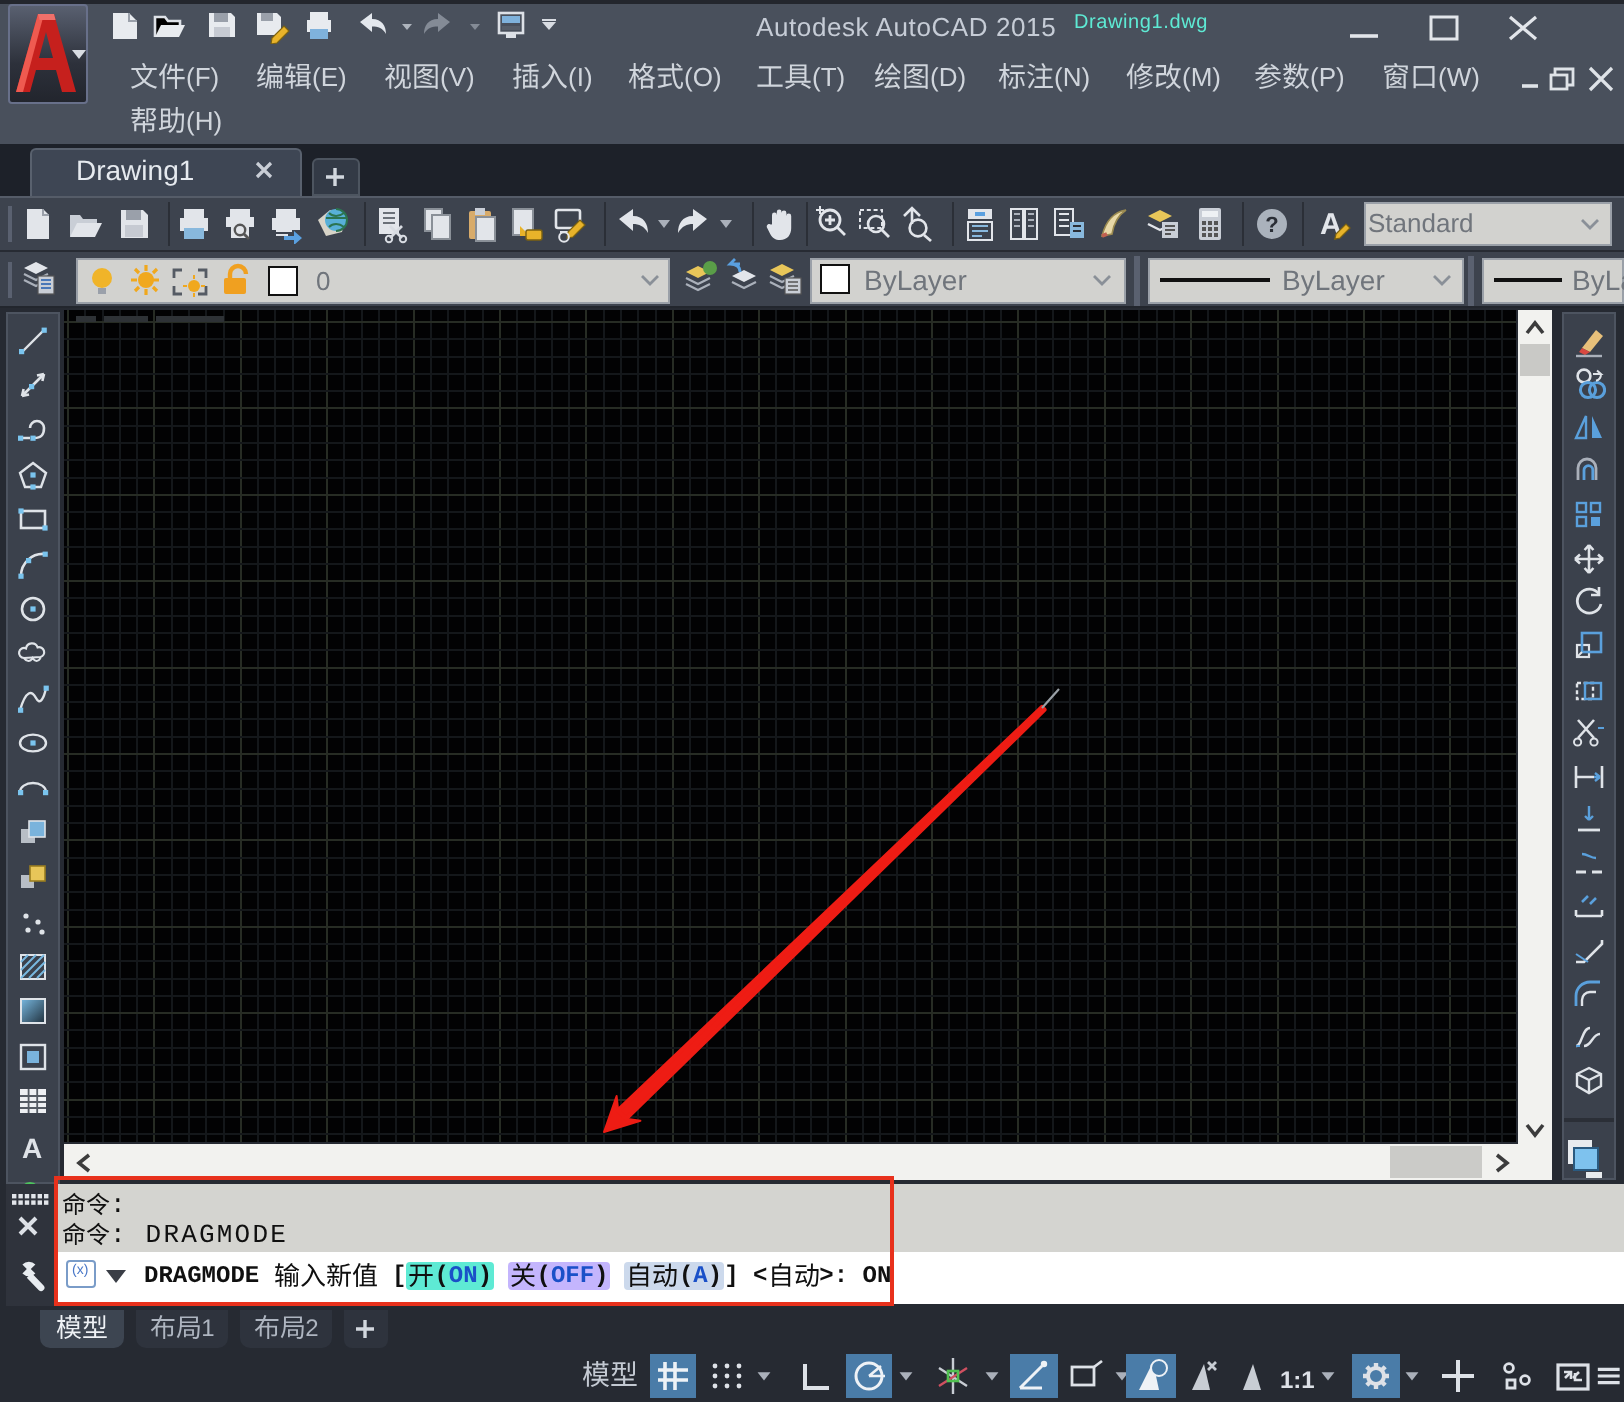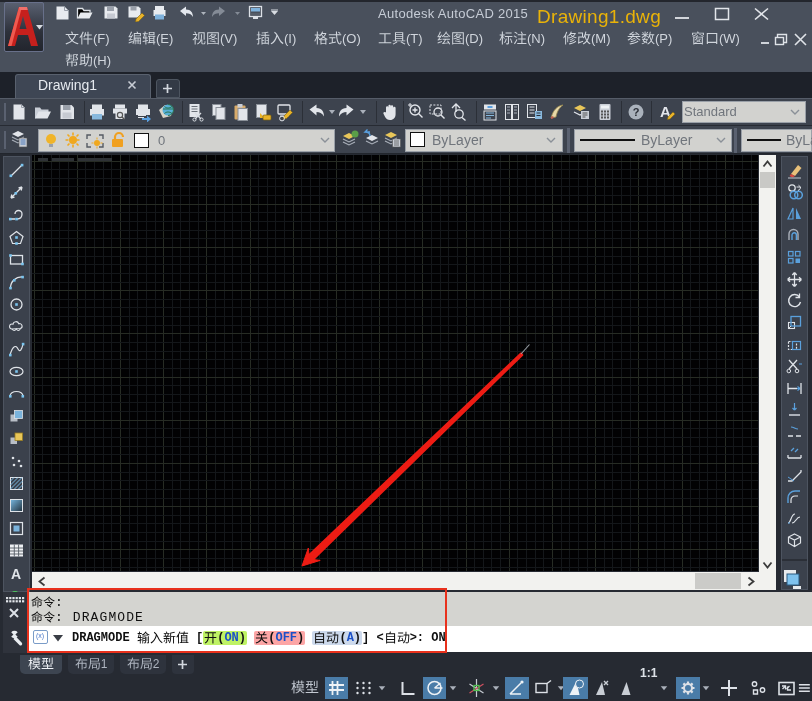--- a/index.html
+++ b/index.html
@@ -50,21 +50,21 @@
 <path d="M180 8 h5 l-2.5 3z" fill="#848b96"></path>
 <g transform="translate(193,0)">
       <rect x="1.5" y="2.5" width="12" height="10" fill="none" stroke="#dde1e7" stroke-width="1.3"></rect>
       <rect x="3" y="4" width="9" height="3.5" fill="#7fb2dc"></rect>
       <rect x="3" y="9" width="9" height="2" fill="#565d68"></rect>
       <rect x="5" y="13" width="5" height="2" fill="#dde1e7"></rect>
     </g>
 <path d="M216 7 h7 l-3.5 4z M216 5.5 h7 v1 h-7z" fill="#d8dce2"></path>
 </svg>
 <div class="ab" style="left:378px;top:6px;font-size:13px;color:#c6ccd6;letter-spacing:.3px">Autodesk AutoCAD 2015</div>
-<div class="ab" style="left:537px;top:6px;font-size:19px;color:#eab308;letter-spacing:.3px">Drawing1.dwg</div>
+<div class="ab" style="left:537px;top:6px;font-size:10px;color:#5eead4;letter-spacing:.3px">Drawing1.dwg</div>
 <svg class="ab" style="left:670px;top:6px" width="110" height="16" viewBox="0 0 110 16">
     <path d="M5 12 h14" stroke="#e2e5ea" stroke-width="1.8"></path>
     <rect x="45.5" y="2.5" width="13" height="11" fill="none" stroke="#e2e5ea" stroke-width="1.5"></rect>
     <path d="M85 2.5 l13 11 M98 2.5 l-13 11" stroke="#e2e5ea" stroke-width="1.6"></path>
   </svg>
 <div class="ab" style="left:65px;top:31px;font-size:13px;color:#d0d5dc"><svg class="k" style="width:14px;height:14px;vertical-align:-2px" viewBox="0 -880 1000 1000">
       <use href="#c25991"></use>
     </svg><svg class="k" style="width:14px;height:14px;vertical-align:-2px" viewBox="0 -880 1000 1000">
       <use href="#c20214"></use>
     </svg>(F)</div>
@@ -743,23 +743,23 @@
     <path d="M0 0 h10 l-5 6.5z" fill="#3a3e46"></path>
   </svg>
 <div class="ab" style="left:72px;top:631px;font-family:'Liberation Mono',monospace;font-size:12px;font-weight:bold;color:#101010;white-space:nowrap"><span style="font-weight:bold">DRAGMODE</span> <svg class="k" style="width:13px;height:13px;vertical-align:-3px" viewBox="0 -880 1000 1000">
       <use href="#c36755"></use>
     </svg><svg class="k" style="width:13px;height:13px;vertical-align:-3px" viewBox="0 -880 1000 1000">
       <use href="#c20837"></use>
     </svg><svg class="k" style="width:13px;height:13px;vertical-align:-3px" viewBox="0 -880 1000 1000">
       <use href="#c26032"></use>
     </svg><svg class="k" style="width:13px;height:13px;vertical-align:-3px" viewBox="0 -880 1000 1000">
       <use href="#c20540"></use>
-    </svg> [<span style="background:#bef264;border-radius:2px;padding:0 1px"><svg class="k" style="width:13px;height:13px;vertical-align:-3px" viewBox="0 -880 1000 1000">
+    </svg> [<span style="background:#5eead4;border-radius:2px;padding:0 1px"><svg class="k" style="width:13px;height:13px;vertical-align:-3px" viewBox="0 -880 1000 1000">
         <use href="#c24320"></use>
-      </svg>(<span style="color:#1a50c8">ON</span>)</span> <span style="background:#fca5a5;border-radius:2px;padding:0 1px"><svg class="k" style="width:13px;height:13px;vertical-align:-3px" viewBox="0 -880 1000 1000">
+      </svg>(<span style="color:#1a50c8">ON</span>)</span> <span style="background:#c4b5fd;border-radius:2px;padding:0 1px"><svg class="k" style="width:13px;height:13px;vertical-align:-3px" viewBox="0 -880 1000 1000">
         <use href="#c20851"></use>
       </svg>(<span style="color:#1a50c8">OFF</span>)</span> <span style="background:#ccd9ec;border-radius:2px;padding:0 1px"><svg class="k" style="width:13px;height:13px;vertical-align:-3px" viewBox="0 -880 1000 1000">
         <use href="#c33258"></use>
       </svg><svg class="k" style="width:13px;height:13px;vertical-align:-3px" viewBox="0 -880 1000 1000">
         <use href="#c21160"></use>
       </svg>(<span style="color:#1a50c8">A</span>)</span>] &lt;<svg class="k" style="width:13px;height:13px;vertical-align:-3px" viewBox="0 -880 1000 1000">
       <use href="#c33258"></use>
     </svg><svg class="k" style="width:13px;height:13px;vertical-align:-3px" viewBox="0 -880 1000 1000">
       <use href="#c21160"></use>
     </svg>&gt;:&nbsp;ON</div>
@@ -842,21 +842,21 @@
     <path d="M5 18 L12 4 L15 18 z" fill="#eef2f6"></path>
     <circle cx="15" cy="7" r="4" fill="#4a7ca8" stroke="#eef2f6"></circle>
   </svg>
 <div class="ab" style="left:590px;top:677px;width:24px;height:22px;background:transparent"></div><svg class="ab" style="left:590px;top:677px" width="24" height="22" viewBox="0 0 22 22">
     <path d="M5 18 L11 5 L14 18 z" fill="#c8cdd4"></path>
     <path d="M13 4 l4 4 M17 4 l-4 4" stroke="#c8cdd4" stroke-width="1.4"></path>
   </svg>
 <div class="ab" style="left:614px;top:677px;width:23px;height:22px;background:transparent"></div><svg class="ab" style="left:614px;top:677px" width="23" height="22" viewBox="0 0 22 22">
     <path d="M7 18 L12 5 L16 18 z" fill="#c8cdd4"></path>
   </svg>
-<div class="ab" style="left:640px;top:666px;font-size:12px;color:#dde1e7;font-weight:bold">1:1</div>
+<div class="ab" style="left:640px;top:683px;font-size:12px;color:#dde1e7;font-weight:bold">1:1</div>
 <div class="ab" style="left:658px;top:677px;width:12px;height:22px;background:transparent"></div><svg class="ab" style="left:658px;top:677px" width="12" height="22" viewBox="0 0 13 22">
     <path d="M3 9 h7 l-3.5 4.5z" fill="#aab0ba"></path>
   </svg>
 <div class="ab" style="left:676px;top:677px;width:24px;height:22px;background:#4a7ca8"></div><svg class="ab" style="left:676px;top:677px" width="24" height="22" viewBox="0 0 22 22">
     <circle cx="11" cy="11" r="4" fill="none" stroke="#dde1e7" stroke-width="2"></circle>
     <g stroke="#dde1e7" stroke-width="2.2">
       <path d="M11 4.5 v3 M11 14.5 v3 M4.5 11 h3 M14.5 11 h3 M6.4 6.4 l2.1 2.1 M13.5 13.5 l2.1 2.1 M15.6 6.4 l-2.1 2.1 M8.5 13.5 l-2.1 2.1"></path>
     </g>
   </svg>
 <div class="ab" style="left:700px;top:677px;width:12px;height:22px;background:transparent"></div><svg class="ab" style="left:700px;top:677px" width="12" height="22" viewBox="0 0 13 22">

